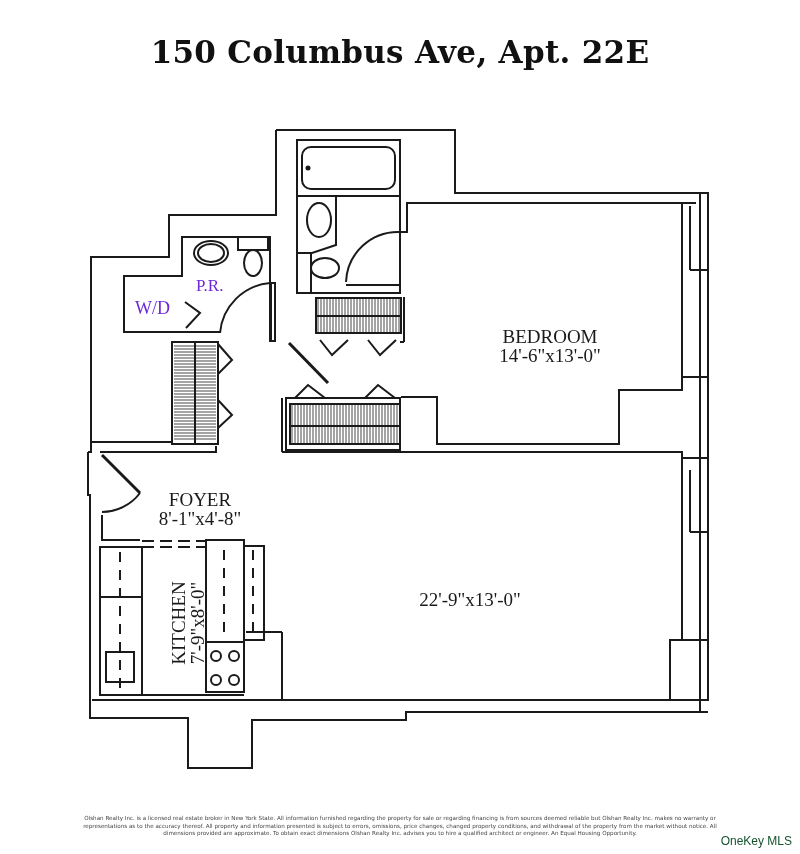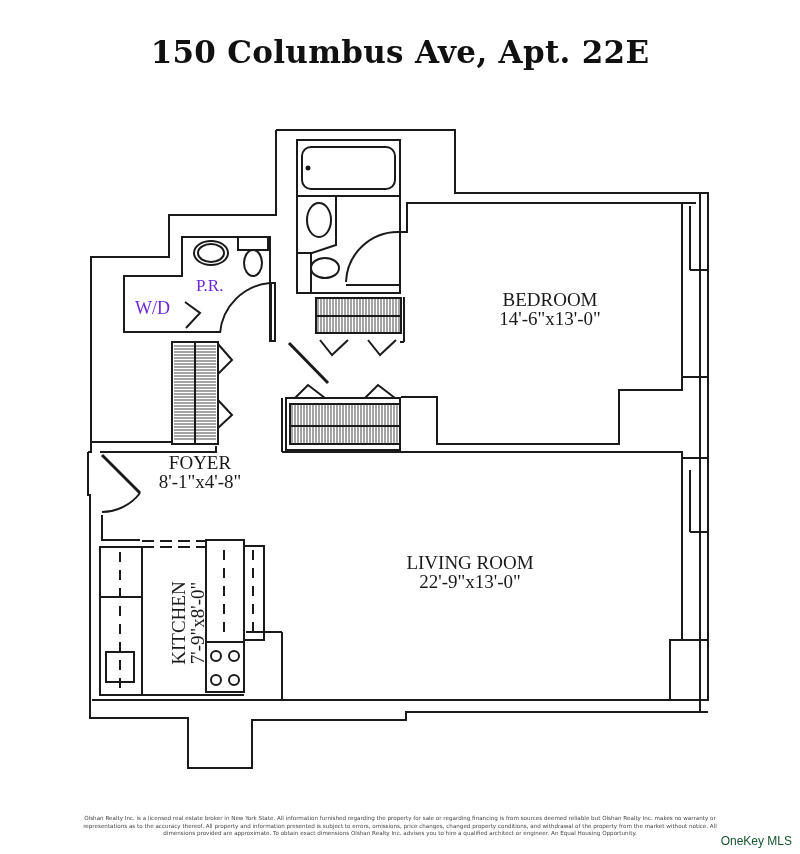--- a/index.html
+++ b/index.html
@@ -1,19 +1,19 @@
 <!DOCTYPE html>
 <html><head>
 <meta charset="utf-8">
 <style>
   html, body { margin: 0; padding: 0; background: #ffffff; }
   body { width: 800px; height: 854px; position: relative; overflow: hidden; font-family: "DejaVu Serif", serif; color: #111; }
   .title { position: absolute; top: 34px; left: 0; width: 800px; text-align: center; font-family: "DejaVu Serif", serif; font-weight: bold; font-size: 31px; letter-spacing: 0.3px; color: #111; }
   svg.plan { position: absolute; left: 0; top: 0; }
-  .room-label { position: absolute; text-align: center; font-family: "Liberation Serif", serif; color: #1a1a1a; line-height: 1.0; }
+  .room-label { position: absolute; text-align: center; font-family: "Liberation Serif", serif; color: #1a1a1a; line-height: 1.0; margin-top: 37px; }
   .room-label .name { font-size: 19px; display: block; }
   .room-label .dim { font-size: 19px; display: block; }
   .small-label { position: absolute; font-family: "Liberation Serif", serif; font-size: 16px; color: #6d28d9; }
   .kitchen-label { position: absolute; left: 128px; top: 604px; width: 120px; transform: rotate(-90deg); transform-origin: center center; text-align: center; font-family: "Liberation Serif", serif; color: #1a1a1a; line-height: 1.0; }
   .kitchen-label span { display: block; font-size: 19px; }
   .disclaimer { position: absolute; left: 40px; top: 815px; width: 720px; text-align: center; font-family: "DejaVu Sans", sans-serif; font-size: 5.6px; line-height: 1.35; color: #444; }
   .watermark { position: absolute; right: 8px; bottom: 6px; font-family: "Liberation Sans", sans-serif; font-size: 12px; color: #14532d; }
 </style>
 </head>
 <body>
@@ -128,21 +128,20 @@
     <line x1="142" y1="695" x2="244" y2="695"></line>
   </g>
 </svg>
 
 <div class="room-label" style="left:450px; top:290px; width:200px;">
   <span class="name">BEDROOM</span>
   <span class="dim">14'-6"x13'-0"</span>
 </div>
 
 <div class="room-label" style="left:370px; top:553px; width:200px;">
-  <span class="name">LIVING ROOM</span>
   <span class="dim">22'-9"x13'-0"</span>
 </div>
 
 <div class="room-label" style="left:135px; top:453px; width:130px;">
   <span class="name">FOYER</span>
   <span class="dim">8'-1"x4'-8"</span>
 </div>
 
 <div class="kitchen-label">
   <span>KITCHEN</span>

